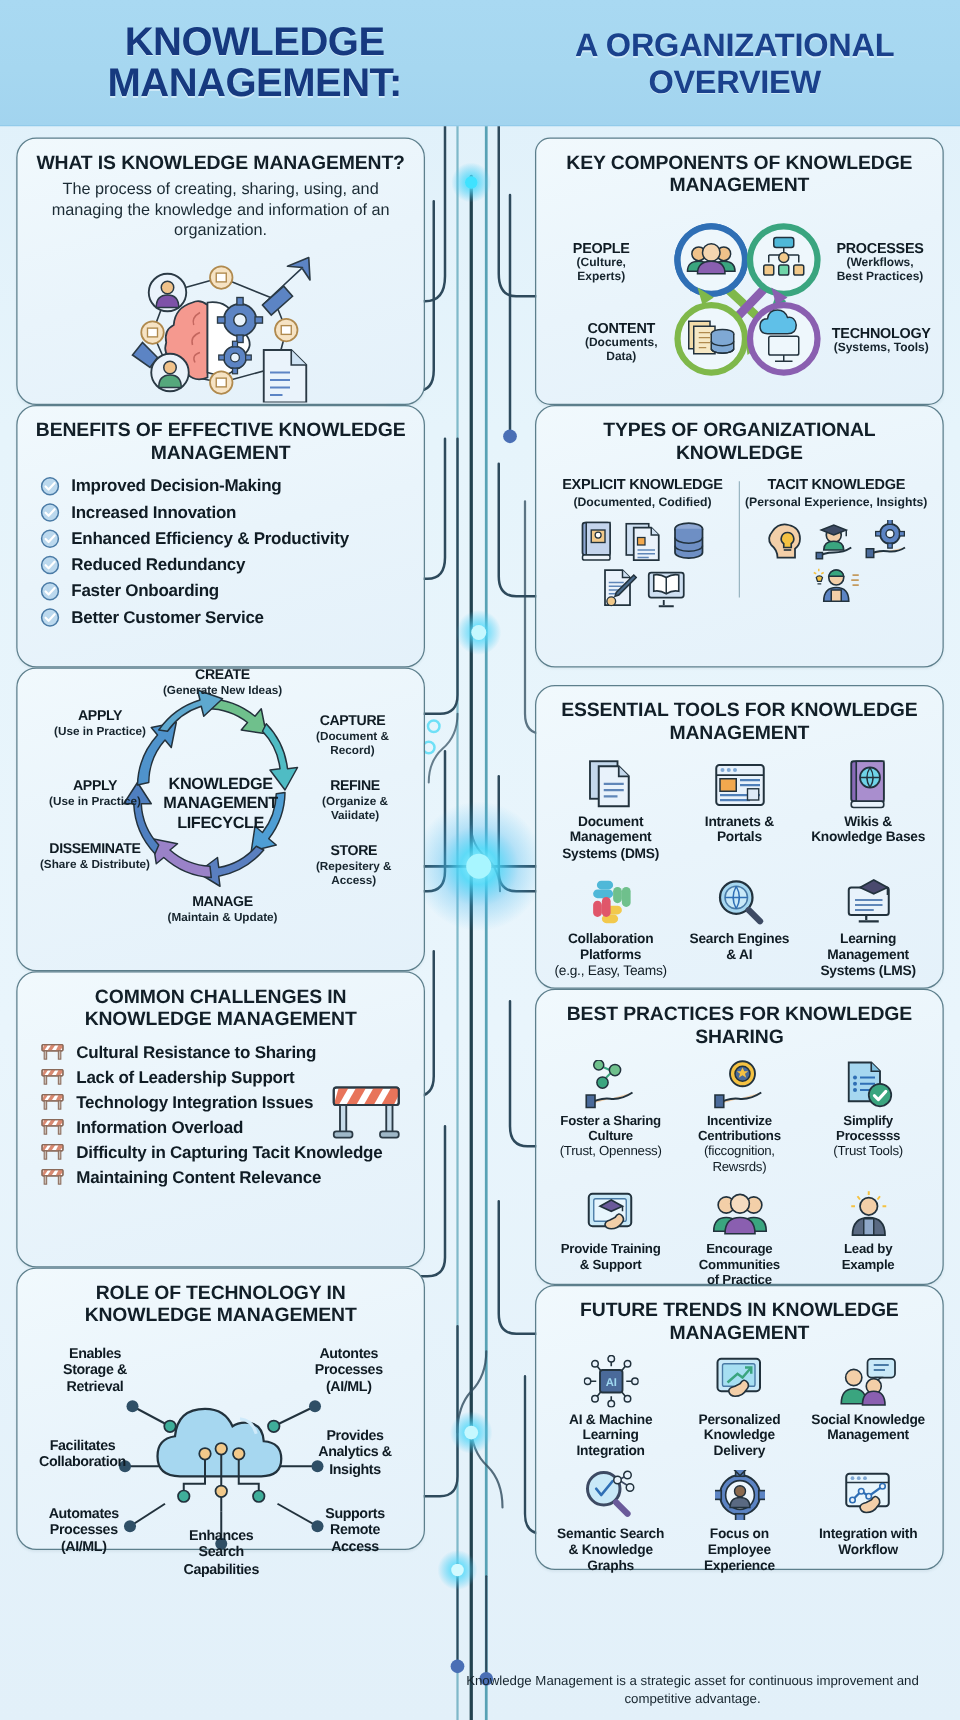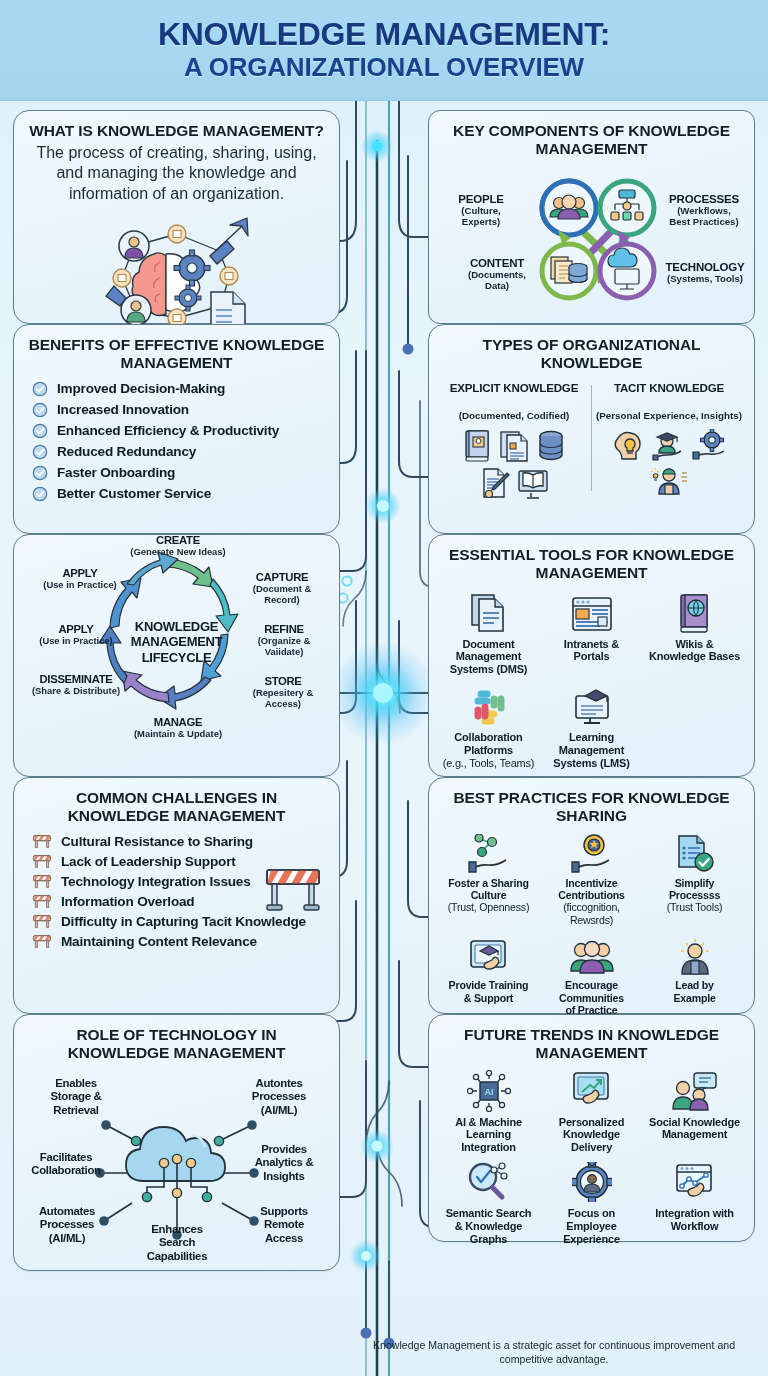--- a/index.html
+++ b/index.html
@@ -9,21 +9,21 @@
     background: linear-gradient(180deg, #dff0fa 0%, #e6f4fb 25%, #e9f5fc 60%, #e2f0f9 100%);
     position: relative;
     overflow: hidden;
     color: #12222b;
   }
 
   
   .header {
     height: 101px;
     background: linear-gradient(180deg, #a9d9f2 0%, #a6d7f0 55%, #a2d4ef 100%);
-    display: flex; flex-direction: column;
+    display: flex; flex-direction: row;
     align-items: center; justify-content: center;
     border-bottom: 1px solid #93cbea;
   }
   .header h1 {
     font-size: 32px; font-weight: 800; letter-spacing: -0.4px;
     color: #16397f; line-height: 1.04; text-align: center;
     text-shadow: 0 1px 0 rgba(255,255,255,.45);
   }
   .header h2 {
     font-size: 26px; font-weight: 800; letter-spacing: -0.2px;
@@ -59,30 +59,30 @@
     letter-spacing: -0.1px; line-height: 1.18;
     color: #121f28;
     padding: 11px 12px 0 12px;
   }
 
   
   .c-what { height: 214px; }
   .c-benefits { height: 210px; }
   .c-lifecycle { height: 243px; }
   .c-challenges { height: 237px; }
-  .c-tech { height: 257px; }
+  .c-tech { height: 226px; }
 
   .c-components { height: 214px; border-radius: 12px; }
   .c-types { height: 210px; }
-  .c-tools { height: 243px; }
+  .c-tools { height: 243px; margin-top: 14px; }
   .c-best { height: 237px; }
   .c-future { height: 228px; }
 
   .subtext {
-    text-align: center; font-size: 16px; line-height: 1.26;
+    text-align: center; font-size: 13px; line-height: 1.26;
     color: #1b2b34; padding: 3px 22px 0 22px; font-weight: 400;
   }
 
   
   .list { padding: 8px 0 0 18px; display: flex; flex-direction: column; gap: 5px; }
   .list-row { display: flex; align-items: center; gap: 9px; }
   .list-row .lbl { font-size: 13.6px; font-weight: 700; color: #101c24; letter-spacing: -0.2px; }
 
   .chk { width: 16px; height: 16px; flex: 0 0 16px; }
 
@@ -101,21 +101,21 @@
   
   .icgrid.bp .ic { height: 42px; }
   .icgrid.bp .cap { font-size: 10.6px; }
   .icgrid.ft .ic { height: 44px; align-items: center; }
   .icgrid.ft .cap { font-size: 11px; }
 
   
   .types-wrap { display: grid; grid-template-columns: 1fr 1px 1fr; padding: 8px 8px 0 8px; }
   .types-col { text-align: center; padding: 0 4px; }
   .types-col .t-h { font-size: 11.6px; font-weight: 800; color: #101c24; letter-spacing: -0.2px;}
-  .types-col .t-s { font-size: 9.8px; font-weight: 700; color: #15242d; margin-top: 16px; }
+  .types-col .t-s { font-size: 9.8px; font-weight: 700; color: #15242d; margin-top: 3px; }
   .types-div { background: #9ab6c2; width: 1px; margin: 4px 0 10px 0;}
   .t-icons { display: flex; justify-content: center; gap: 7px; margin-top: 8px; flex-wrap: wrap; }
 
   
   .kc-wrap { position: relative; height: 150px; margin-top: 2px; }
   .kc-label { position: absolute; text-align: center; }
   .kc-label .t { font-size: 11.5px; font-weight: 800; color: #0f1b23; letter-spacing: -0.2px;}
   .kc-label .s { font-size: 9.6px; font-weight: 700; color: #16242d; line-height: 1.2; }
 
   
@@ -797,21 +797,34 @@
                   <path d="M9 13 h9" stroke="#4fb8d8"></path>
               <path d="M25 11 v6" stroke="#6fc08c"></path>
                   <path d="M32 11 v9" stroke="#6fc08c"></path>
               <path d="M22 33 h-6" stroke="#f2c94c"></path>
                   <path d="M25 26 h-9" stroke="#f2c94c"></path>
               <path d="M9 28 v-6" stroke="#e0566a"></path>
                   <path d="M16 28 v-9" stroke="#e0566a"></path>
             </g>
           </svg>
             </div>
-          <div class="cap">Collaboration<br>Platforms<span class="reg">(e.g., Tools, Teams)</span></div>
+          <div class="cap">Collaboration<br>Platforms<span class="reg">(e.g., Easy, Teams)</span></div>
+        </div>
+        <div class="icell" style="margin-top:4px;">
+          <div class="ic">
+              <svg width="40" height="40" viewBox="0 0 40 40">
+                <circle cx="17" cy="16" r="13" fill="#a6d7f0" stroke="#22323d" stroke-width="1.8"></circle>
+                <circle cx="17" cy="16" r="9" fill="#c9e9f8" stroke="#4a7ba6" stroke-width="1.2"></circle>
+                <g stroke="#2f6fb5" stroke-width="1.2" fill="none">
+                  <path d="M8 16 h18 M17 7 q-5 9 0 18 M17 7 q5 9 0 18"></path>
+                </g>
+                <path d="M27 26 l9 9" stroke="#3d4a63" stroke-width="5" stroke-linecap="round"></path>
+              </svg>
+            </div>
+          <div class="cap">Search Engines<br>&amp; AI</div>
         </div>
         <div class="icell" style="margin-top:4px;">
           <div class="ic">
               <svg width="42" height="40" viewBox="0 0 42 40">
                 <rect x="5" y="8" width="32" height="22" rx="2" fill="#e8f2fb" stroke="#22323d" stroke-width="1.6"></rect>
                 <g stroke="#5f86b8" stroke-width="1.6">
                   <path d="M10 18h22M10 22h22M10 26h15"></path>
                 </g>
                 <path d="M14 8 l11 -6 l11 6 l-11 5z" fill="#4a4a6e" stroke="#22323d" stroke-width="1.4"></path>
                 <path d="M36 8 v6" stroke="#22323d" stroke-width="1.3"></path>

